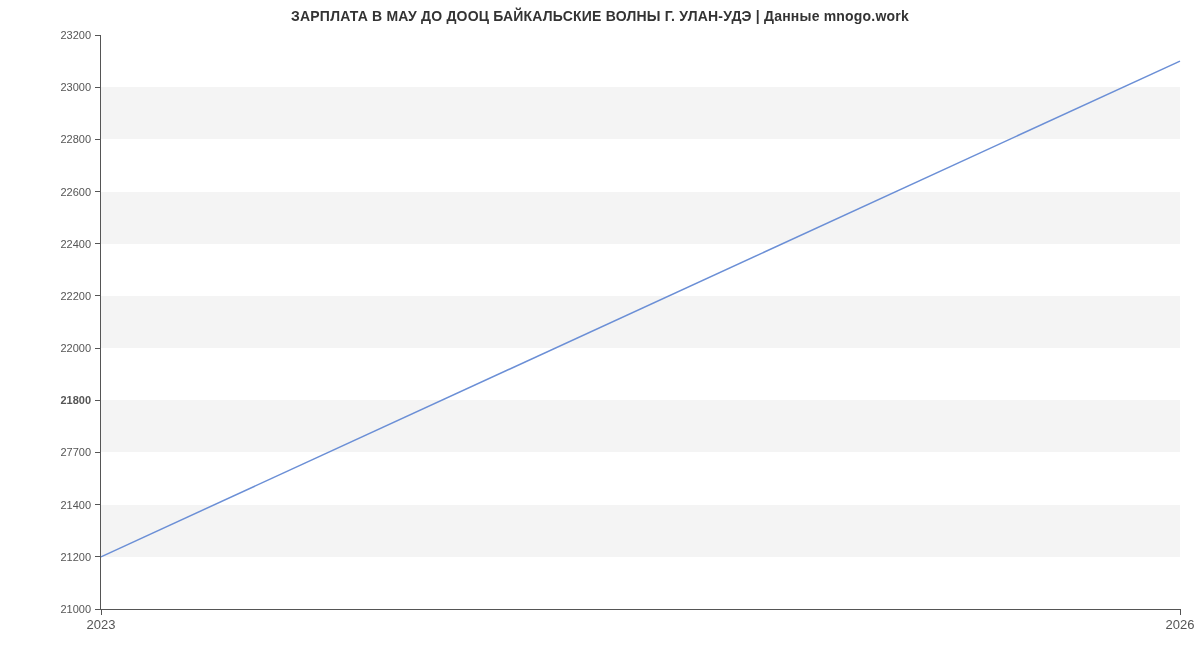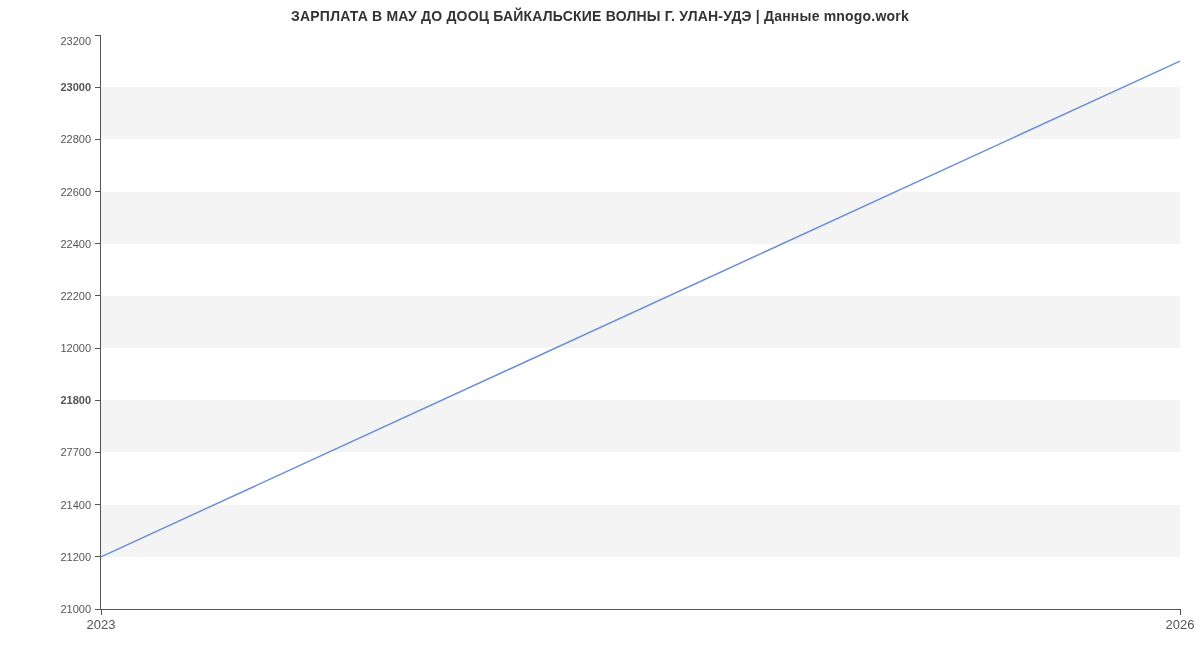--- a/index.html
+++ b/index.html
@@ -103,31 +103,31 @@
       <div class="y-label" style="top: 574px;">21000</div>
       <div class="y-tick" style="top: 521.318px;"></div>
       <div class="y-label" style="top: 521.818px;">21200</div>
       <div class="y-tick" style="top: 469.136px;"></div>
       <div class="y-label" style="top: 469.636px;">21400</div>
       <div class="y-tick" style="top: 416.955px;"></div>
       <div class="y-label" style="top: 417.455px;">27700</div>
       <div class="y-tick" style="top: 364.773px;"></div>
       <div class="y-label" style="top: 365.273px; font-weight: bold;">21800</div>
       <div class="y-tick" style="top: 312.591px;"></div>
-      <div class="y-label" style="top: 313.091px;">12000</div>
+      <div class="y-label" style="top: 313.091px;">22000</div>
       <div class="y-tick" style="top: 260.409px;"></div>
       <div class="y-label" style="top: 260.909px;">22200</div>
       <div class="y-tick" style="top: 208.227px;"></div>
       <div class="y-label" style="top: 208.727px;">22400</div>
       <div class="y-tick" style="top: 156.045px;"></div>
       <div class="y-label" style="top: 156.545px;">22600</div>
       <div class="y-tick" style="top: 103.864px;"></div>
       <div class="y-label" style="top: 104.364px; text-align: right;">22800</div>
       <div class="y-tick" style="top: 51.6818px;"></div>
-      <div class="y-label" style="top: 52.1818px; font-weight: bold;">23000</div>
+      <div class="y-label" style="top: 52.1818px;">23000</div>
       <div class="y-tick" style="top: -0.5px;"></div>
-      <div class="y-label" style="top: 6px; margin-left: 20px;">23200</div>
+      <div class="y-label" style="top: 0px; margin-left: 20px;">23200</div>
       <div class="x-tick" style="left: -0.5px;"></div>
       <div class="x-label" style="left: 0px;">2023</div>
       <div class="x-tick" style="left: 1078.5px;"></div>
       <div class="x-label" style="left: 1079px;">2026</div>
     </div>
 </div>
 
 </body></html>

